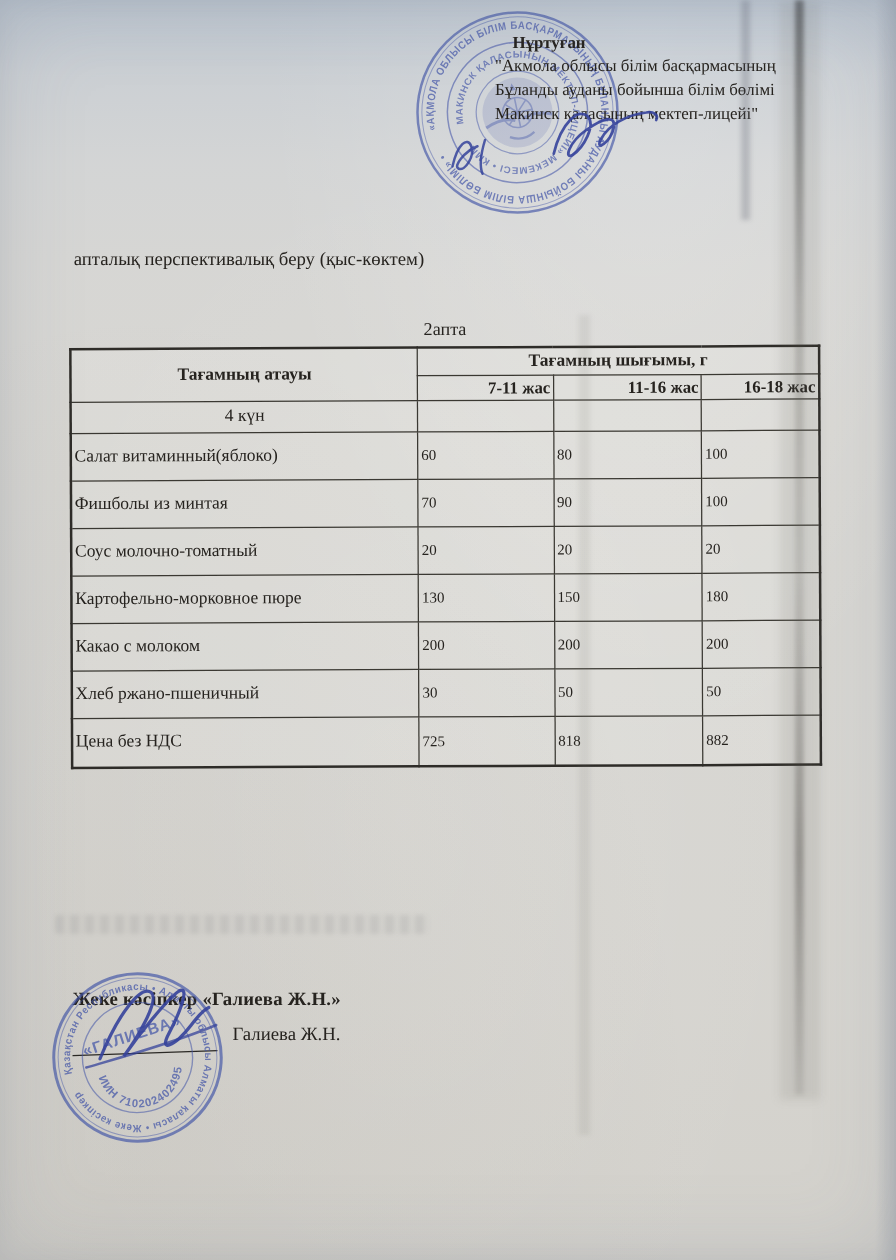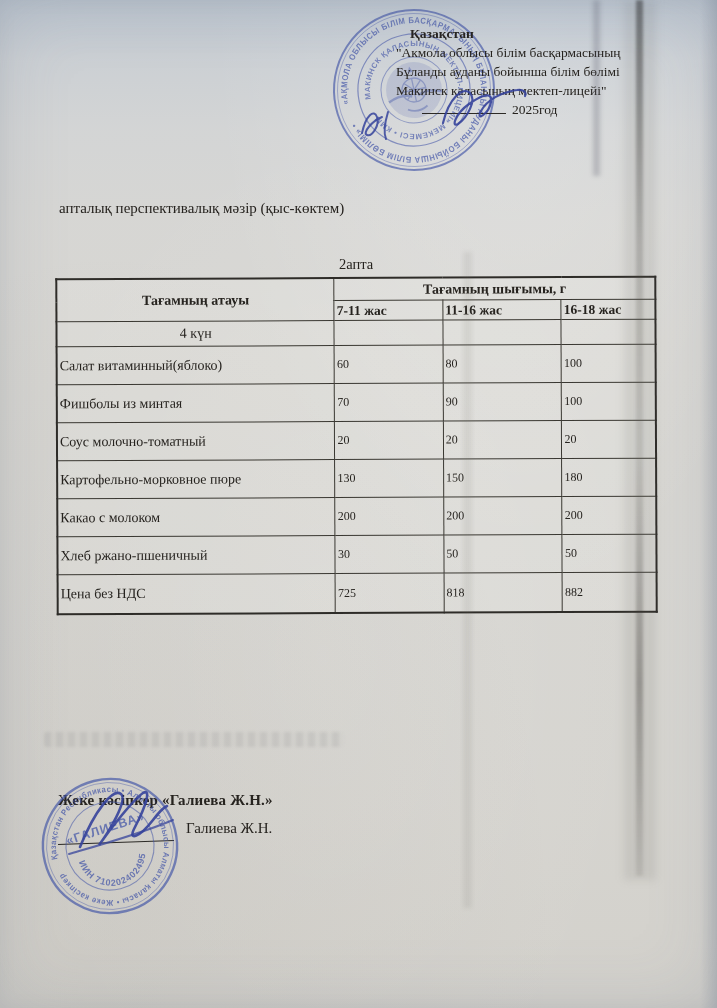--- a/index.html
+++ b/index.html
@@ -45,21 +45,21 @@
   .week-label{position:absolute;left:59px;top:256px;width:594px;text-align:center;
     font-size:14.5px;z-index:3;}
   
   table.menu{position:absolute;left:56px;top:277px;width:601px;z-index:3;
     border-collapse:collapse;table-layout:fixed;transform:rotate(-0.25deg);
     background:rgba(235,234,230,0.25);}
   table.menu th,table.menu td{border:1px solid #3a3832;padding:0 2px;overflow:hidden;}
   table.menu{border:2px solid #2e2c28;}
   th.h-group{height:21px;font-size:14px;font-weight:700;text-align:center;border-radius:10px;}
   th.h-dish{font-size:14px;font-weight:700;text-align:center;}
-  th.h-age{height:19px;font-size:13.5px;font-weight:700;text-align:left;}
+  th.h-age{height:19px;font-size:13.5px;font-weight:700;text-align:right;}
   tr.day-row td{height:24px;}
   td.c-day{text-align:center;font-size:14px;}
   tbody tr.data-row td{height:37px;}
   tbody tr.data-row:last-child td{height:38px;margin-left:42px;}
   td.c-name{font-size:14px;padding-left:7px;}
   td.c-num{font-size:12px;text-align:left;}
   
   .entrepreneur{position:absolute;left:58px;top:792px;font-size:15px;font-weight:600;
     letter-spacing:.2px;z-index:3;}
   .signatory{position:absolute;left:186px;top:820px;font-size:15px;z-index:3;}
@@ -109,36 +109,35 @@
         <line x1="-8.5" y1="8.5" x2="8.5" y2="-8.5"></line>
         <path d="M -27 7 Q -13 1 -3 6" fill="none" stroke-width="2.4"></path>
         <path d="M 27 7 Q 13 1 3 6" fill="none" stroke-width="2.4"></path>
         <path d="M 0 -24 l 2.6 6 h -5.2 z" fill="#4456a8" stroke="none"></path>
         <path d="M -10 18 Q 0 24 10 18" fill="none" stroke-width="1.8"></path>
       </g>
     </g>
   </svg>
 
   <div class="approval">
-    <div class="l1">Қазақстан</div>
+    <div class="l1">Нұртуған</div>
     <div>"Акмола облысы білім басқармасының</div>
     <div>Бұланды ауданы бойынша білім бөлімі</div>
     <div>Макинск қаласының мектеп-лицейі"</div>
-    <div class="year-line"><span class="uline u-year"></span><span>2025год</span></div>
   </div>
 
   <svg class="sig sig-top" width="120" height="60" viewBox="0 0 120 60">
     <path d="M 18 45 C 24 20 38 8 45 15 C 52 22 42 40 33 46 C 26 50 30 36 44 26 C 58 16 68 14 66 24 C 64 36 50 44 56 33 C 62 22 76 14 92 12 C 98 11 102 14 100 18" fill="none" stroke-width="2.2" stroke-linecap="round" opacity="0.9" stroke="#35439b"></path>
   </svg>
   <svg class="sig sig-small" width="60" height="42" viewBox="0 0 60 42">
     <path d="M 10 30 C 14 12 22 6 25 14 C 28 22 20 34 15 32 C 10 30 20 18 30 14 M 36 9 C 33 19 31 29 34 36" fill="none" stroke-width="2" stroke-linecap="round" opacity="0.85" stroke="#35439b"></path>
   </svg>
 
   <div class="title-block">
-    <div>апталық перспективалық мәзір (қыс-көктем)</div>
+    <div>апталық перспективалық беру (қыс-көктем)</div>
   </div>
   <div class="week-label">2апта</div>
 
   <table class="menu">
     <colgroup>
         <col style="width:46.4%">
         <col style="width:18.1%">
         <col style="width:19.8%">
         <col style="width:15.7%">
       </colgroup>

